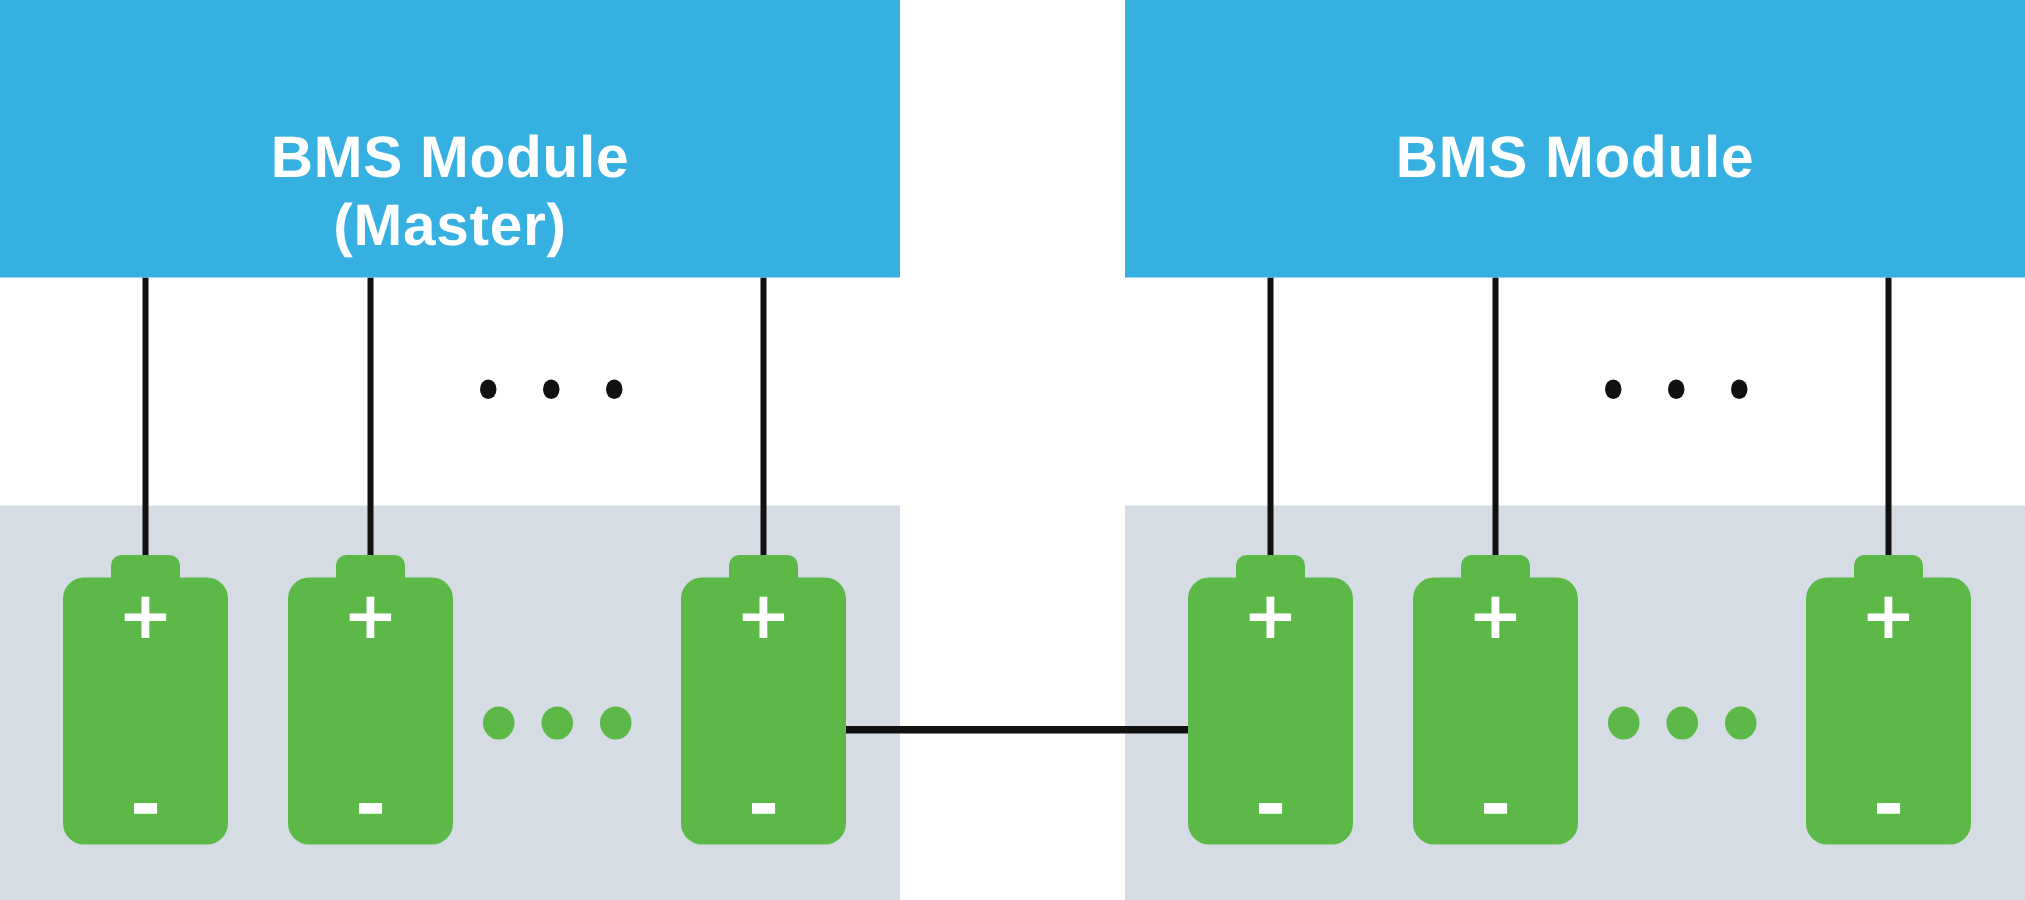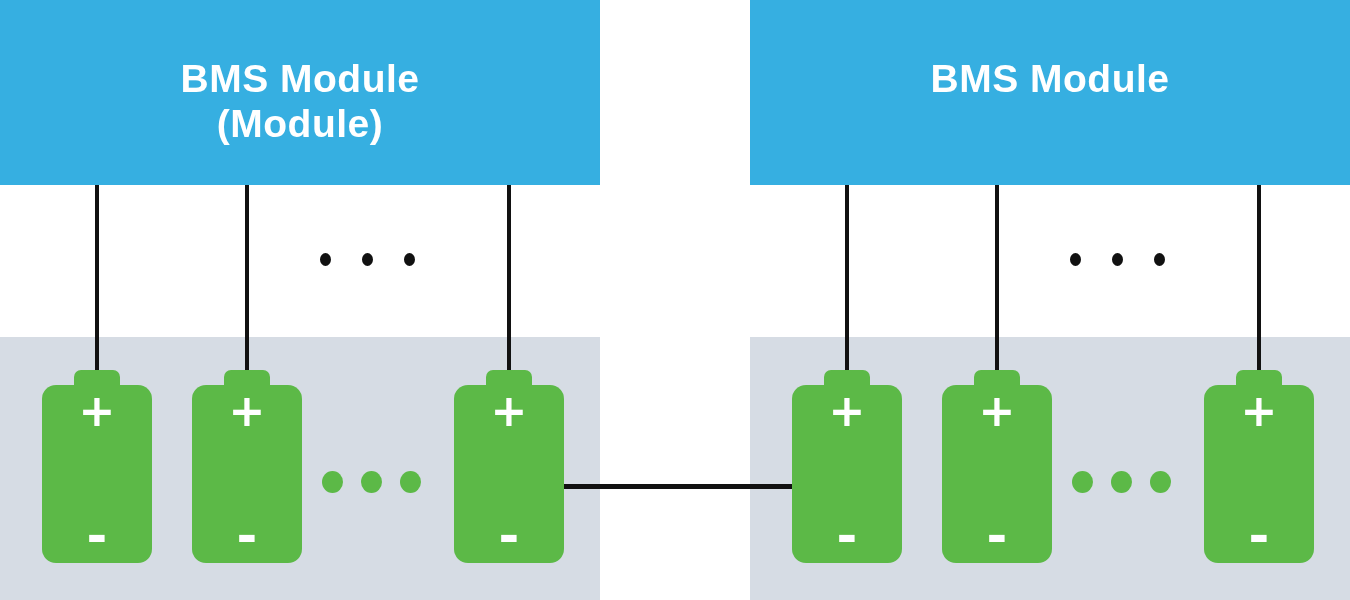--- a/index.html
+++ b/index.html
@@ -28,21 +28,21 @@
   .pack-panel.right{left:750px;}
   
   .module-box{
     position:absolute;
     top:0;height:185px;width:600px;
     background:var(--module-blue);
   }
   .module-box.left{left:0;}
   .module-box.right{left:750px;}
   .module-title{
-    padding-top:56px;
+    padding-top:83px;
     text-align:center;
     color:var(--title-text);
     font-size:39px;
     line-height:45px;
     font-weight:bold;
     letter-spacing:0.5px;
   }
   
   .wire-v{
     position:absolute;
@@ -109,21 +109,21 @@
 
   <div class="wire-v" style="left:845px"></div>
   <div class="wire-v" style="left:995px"></div>
   <div class="wire-v" style="left:1257px"></div>
 
   <div class="wire-h" style="left:564px;width:228px"></div>
 
   <div class="module-box left">
     <div class="module-title">
       <div>BMS Module</div>
-      <div>(Module)</div>
+      <div>(Master)</div>
     </div>
   </div>
   <div class="module-box right">
     <div class="module-title">
       <div>BMS Module</div>
       <div></div>
     </div>
   </div>
 
   <div class="dot black" style="left:320px"></div>

